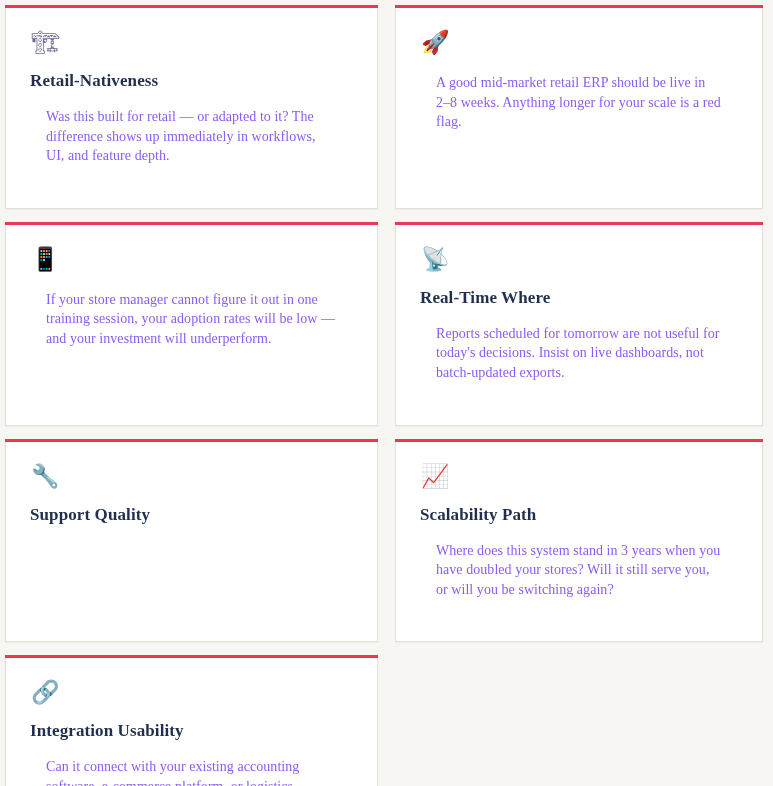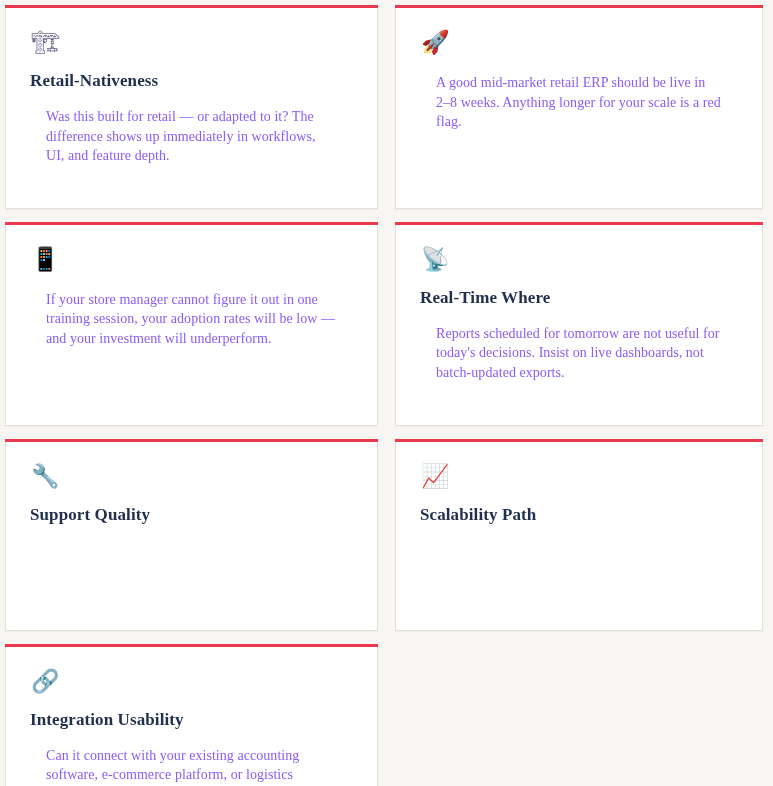--- a/index.html
+++ b/index.html
@@ -118,20 +118,21 @@
   <div class="card row-3">
     <div class="card-accent-bar"></div>
     <span class="card-icon">🔧</span>
     <h3 class="card-title">Support Quality</h3>
   </div>
 
   <div class="card row-3">
     <div class="card-accent-bar"></div>
     <span class="card-icon">📈</span>
     <h3 class="card-title">Scalability Path</h3>
+    <p class="card-body">Where does this system stand in 3 years when you have doubled your stores? Will it still serve you, or will you be switching again?</p>
   </div>
 
   <div class="card row-4">
     <div class="card-accent-bar"></div>
     <span class="card-icon">🔗</span>
     <h3 class="card-title">Integration Usability</h3>
     <p class="card-body">Can it connect with your existing accounting software, e-commerce platform, or logistics partners? Isolated systems still create silos.</p>
   </div>
 
 </div>

